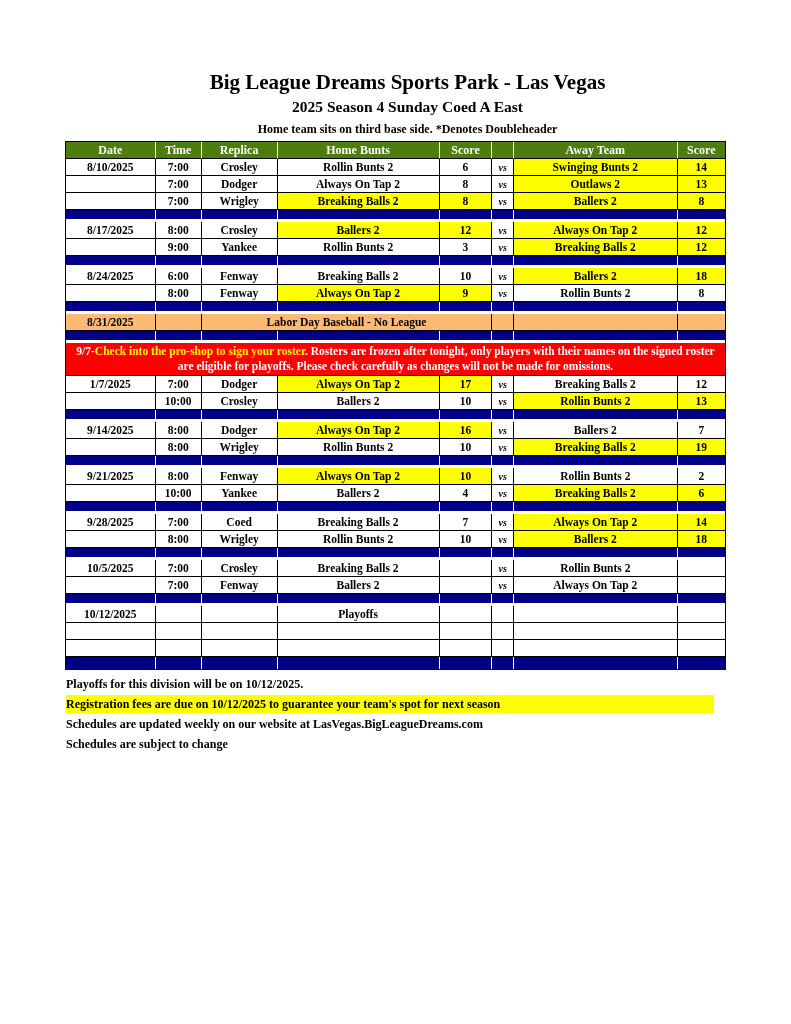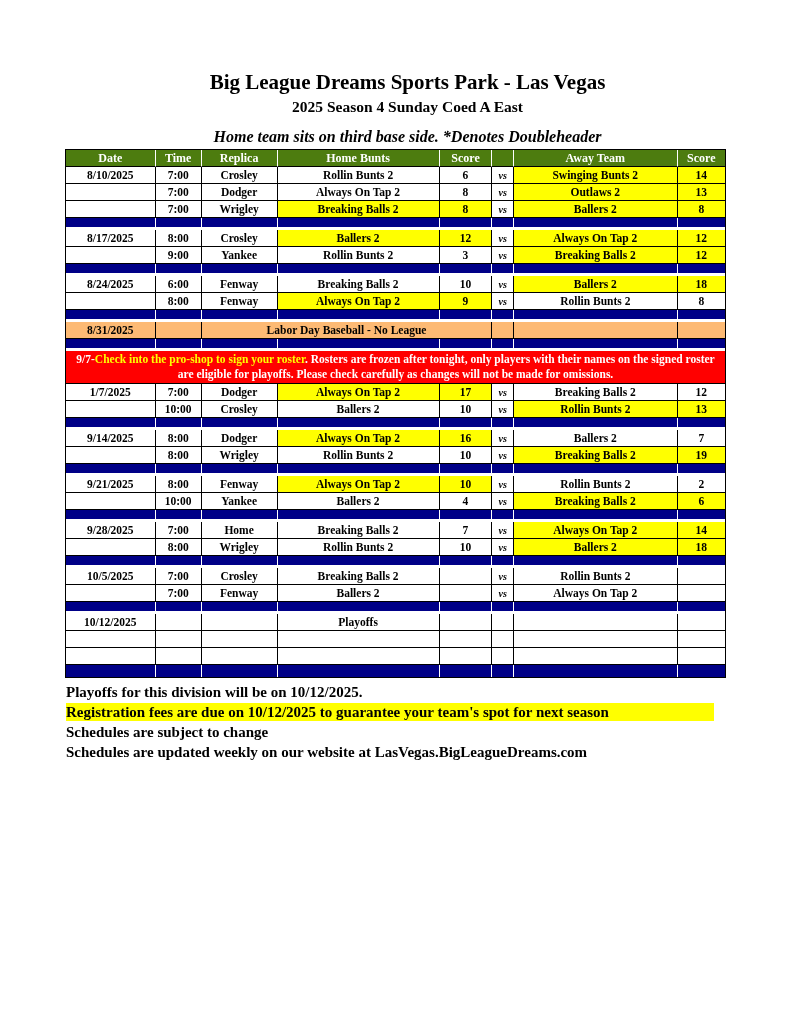--- a/index.html
+++ b/index.html
@@ -9,21 +9,21 @@
     background: #ffffff;
     font-family: "Liberation Serif", serif;
     color: #000;
   }
   .page { position: relative; width: 791px; height: 1024px; overflow: hidden; }
 
   
   .doc-header { text-align: center; padding-top: 70px; padding-left: 24px; }
   .title { font-size: 21px; font-weight: bold; line-height: 25px; }
   .subtitle { font-size: 15.5px; font-weight: bold; line-height: 19px; margin-top: 2px; }
-  .note { font-size: 16px; font-weight: bold; font-style: italic; line-height: 14px; margin-top: 14px; }
+  .note { font-size: 12px; font-weight: bold; line-height: 14px; margin-top: 6px; }
 
   
   .table-wrap {
     width: 661px;
     margin: 5px 0 0 65px;
     border: 1.5px solid #000;
   }
   table.sched {
     width: 100%;
     border-collapse: separate;
@@ -75,21 +75,21 @@
     color: #fff;
     height: 33px;
     white-space: normal;
     line-height: 15px;
     padding: 0 8px;
     font-size: 11.5px;
   }
   .notice-hl { color: #ffff00; }
 
   
-  .doc-footer { margin: 5px 0 0 66px; font-weight: bold; font-size: 15px; }
+  .doc-footer { margin: 5px 0 0 66px; font-weight: bold; font-size: 12px; }
   .f-line { line-height: 18px; margin-top: 2px; white-space: nowrap; }
   .f-highlight { background: #ffff00; display: block; width: 648px; }
 </style>
 </head>
 <body>
 
 <div class="page">
 
   <div class="doc-header">
     <div class="title">Big League Dreams Sports Park - Las Vegas</div>
@@ -329,21 +329,21 @@
             <td></td>
             <td></td>
             <td></td>
             <td></td>
             <td></td>
             <td></td>
           </tr>
           <tr>
             <td>9/28/2025</td>
             <td>7:00</td>
-            <td>Home</td>
+            <td>Coed</td>
             <td>Breaking Balls 2</td>
             <td>7</td>
             <td class="vs">vs</td>
             <td class="hl">Always On Tap 2</td>
             <td class="hl">14</td>
           </tr>
           <tr>
             <td></td>
             <td>8:00</td>
             <td>Wrigley</td>
@@ -433,17 +433,17 @@
             <td></td>
             <td></td>
           </tr>
         </tbody>
     </table>
   </div>
 
   <div class="doc-footer">
     <div class="f-line">Playoffs for this division will be on 10/12/2025.</div>
     <div class="f-line f-highlight">Registration fees are due on 10/12/2025 to guarantee your team's spot for next season</div>
+    <div class="f-line">Schedules are updated weekly on our website at LasVegas.BigLeagueDreams.com</div>
     <div class="f-line">Schedules are subject to change</div>
-    <div class="f-line">Schedules are updated weekly on our website at LasVegas.BigLeagueDreams.com</div>
   </div>
 
 </div>
 
 </body></html>

